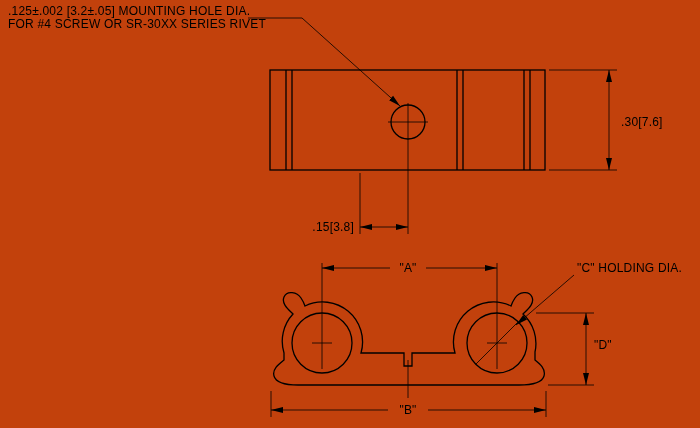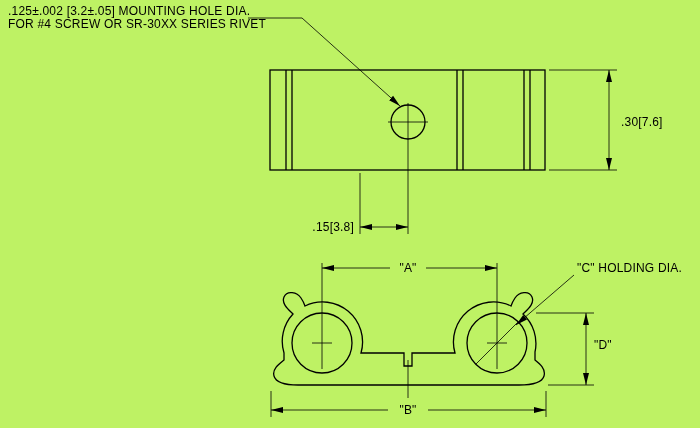--- a/index.html
+++ b/index.html
@@ -1,17 +1,17 @@
 <!DOCTYPE html>
 <html><head>
 <meta charset="utf-8">
 <style>
   html,body{margin:0;padding:0;background:#fff;}
   .sheet{
-    width:700px;height:428px;background:#bef264;overflow:hidden;position:relative;
+    width:700px;height:428px;background:#c2410c;overflow:hidden;position:relative;
     font-family:"Liberation Sans","DejaVu Sans",sans-serif;
   }
   svg{display:block;}
   svg text{
     font-family:"Liberation Sans","DejaVu Sans",sans-serif;
     fill:#000;
     font-size:12px;
     letter-spacing:.2px;
   }
   .obj{stroke:#000;stroke-width:1.3;fill:none;}

